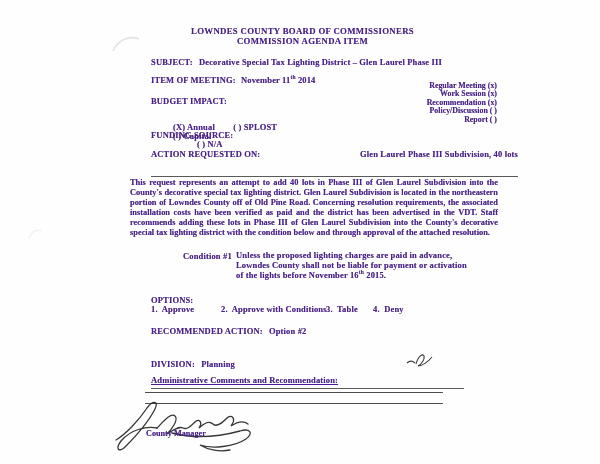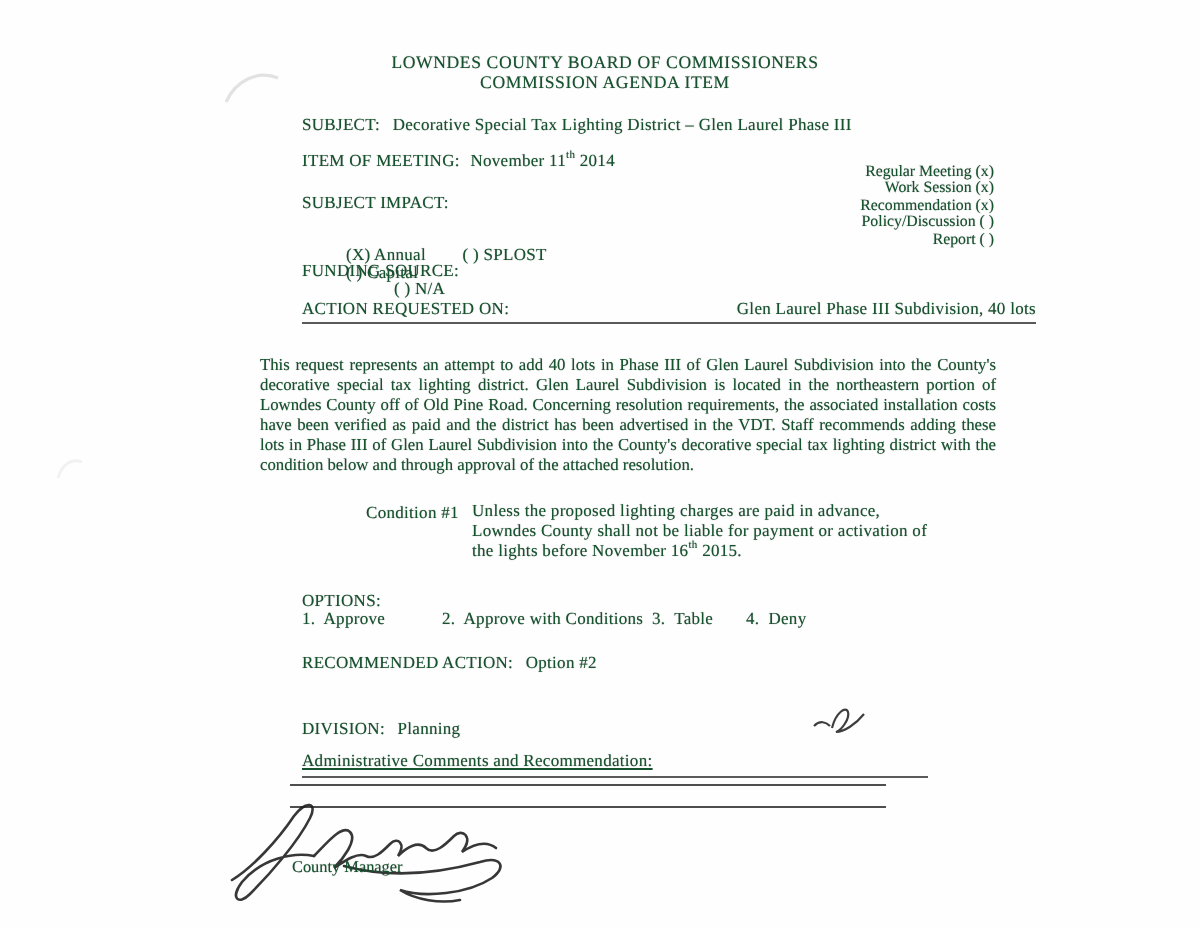--- a/index.html
+++ b/index.html
@@ -1,18 +1,18 @@
 <!DOCTYPE html>
 <html><head>
 <meta charset="utf-8">
 <style>
   html,body{margin:0;padding:0;background:#ffffff;}
   #page{position:relative;width:600px;height:464px;background:#fefefe;overflow:hidden;
-        font-family:"Liberation Serif","DejaVu Serif",serif;color:#14532d;
-        text-shadow:0 0 0.5px rgba(45,45,45,0.5);}
+        font-family:"Liberation Serif","DejaVu Serif",serif;color:#4c1d95;
+        text-shadow:0 0 0.5px rgba(45,45,45,0.5);font-weight:bold;}
   .abs{position:absolute;}
   .lbl{font-size:8.5px;letter-spacing:0.15px;margin-left:21px;}
   .hdr{font-size:8.8px;letter-spacing:0.3px;line-height:10px;text-align:center;}
   .small{font-size:7.9px;line-height:8.4px;}
   .row{display:flex;justify-content:space-between;align-items:flex-end;}
   .underline-text{text-decoration:underline;}
   .ruled{border-bottom:1.2px solid #5a5a5a;}
   .body-text{font-size:8.4px;line-height:9.9px;text-align:justify;}
   sup{font-size:5.5px;vertical-align:super;line-height:0;}
   .pre{white-space:pre;}
@@ -46,31 +46,31 @@
   </div>
 
   <div class="abs small" style="right:103px;top:82px;text-align:right;">
     <div>Regular Meeting (x)</div>
     <div>Work Session (x)</div>
     <div>Recommendation (x)</div>
     <div>Policy/Discussion ( )</div>
     <div>Report ( )</div>
   </div>
 
-  <div class="abs lbl" style="left:130px;top:96px;">SUBJECT IMPACT:</div>
+  <div class="abs lbl" style="left:130px;top:96px;">BUDGET IMPACT:</div>
 
   <div class="abs lbl" style="left:130px;top:130px;">FUNDING SOURCE:</div>
   <div class="abs lbl" style="left:152px;top:122px;">
     <span>(X) Annual</span>
     <span style="margin-left:16px;">( ) SPLOST</span>
   </div>
   <div class="abs lbl" style="left:152px;top:131px;">( ) Capital</div>
   <div class="abs lbl" style="left:152px;top:139px;padding-left:24px;">( ) N/A</div>
 
-  <div class="abs lbl row ruled" style="left:130px;top:149px;width:367px;padding-bottom:2px;">
+  <div class="abs lbl row ruled" style="left:130px;top:149px;width:367px;padding-bottom:17px;">
     <span>ACTION REQUESTED ON:</span>
     <span>Glen Laurel Phase III Subdivision, 40 lots</span>
   </div>
 
   <div class="abs body-text" style="left:130px;top:178px;width:368px;">This request represents an attempt to add 40 lots in Phase III of Glen Laurel Subdivision into the County's decorative special tax lighting district.  Glen Laurel Subdivision is located in the northeastern portion of Lowndes County off of Old Pine Road.  Concerning resolution requirements, the associated installation costs have been verified as paid and the district has been advertised in the VDT.  Staff recommends adding these lots in Phase III of Glen Laurel Subdivision into the County's decorative special tax lighting district with the condition below and through approval of the attached resolution.</div>
 
   <div class="abs lbl" style="left:162px;top:251px;">Condition #1</div>
   <div class="abs lbl" style="left:215px;top:251px;width:238px;line-height:9.8px;"><span>Unless the proposed lighting charges are paid in advance, Lowndes County shall not be liable for payment or activation of the lights before November 16</span><sup>th</sup><span class="pre"> 2015.</span></div>
 
   <div class="abs lbl" style="left:130px;top:295px;">OPTIONS:</div>

